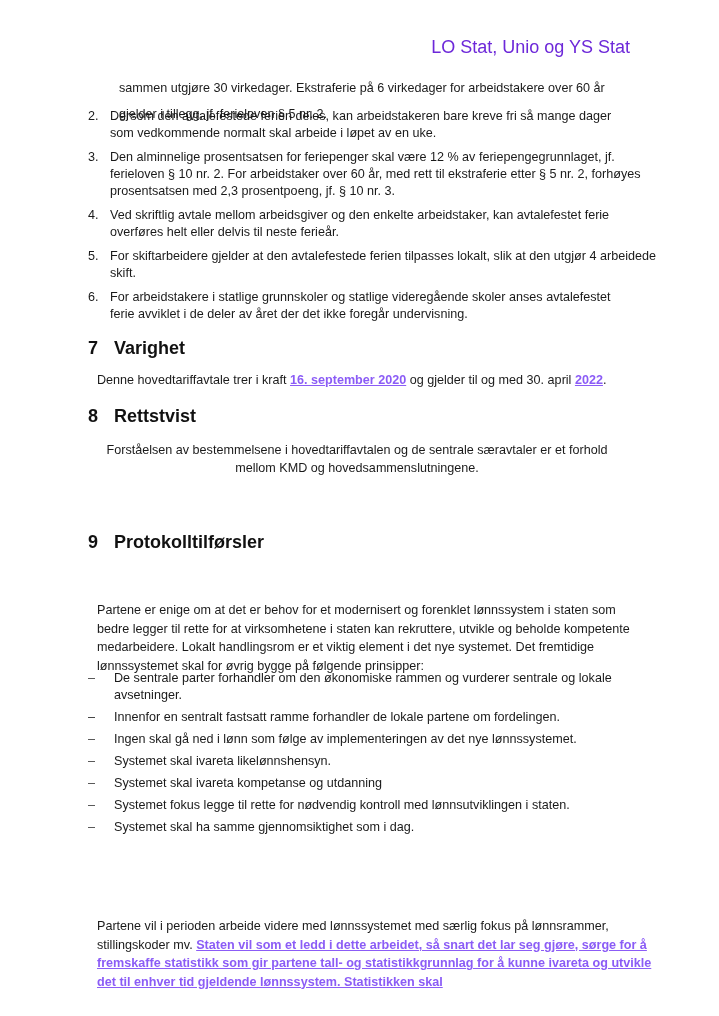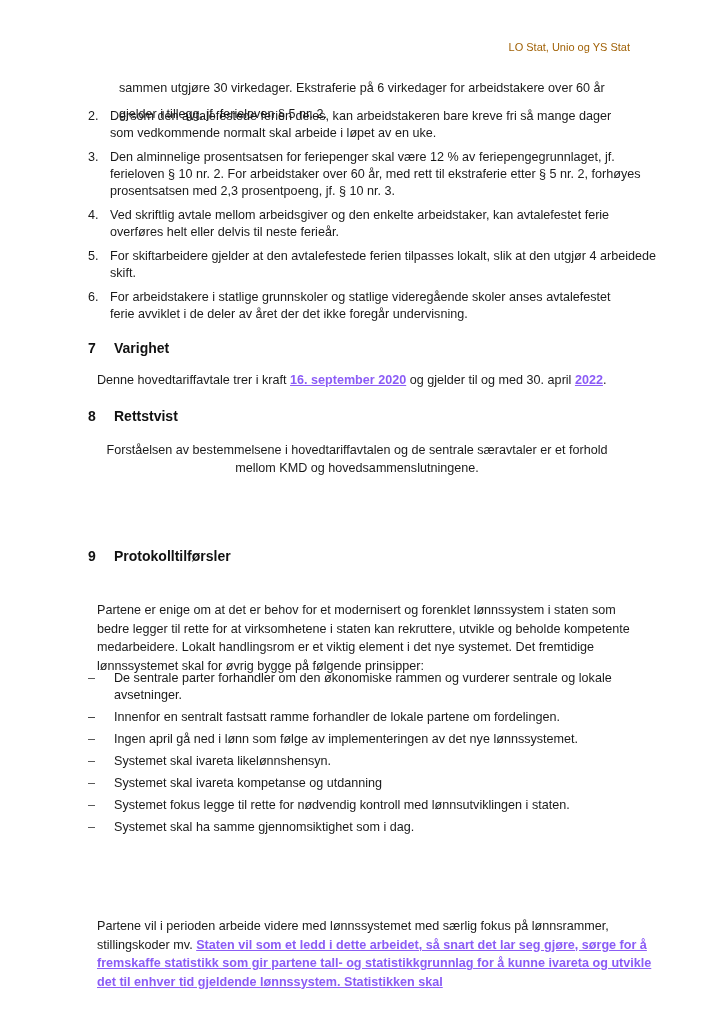--- a/index.html
+++ b/index.html
@@ -20,22 +20,22 @@
     .page {
       position: absolute;
       left: 0; top: 0;
       width: 719px; height: 1016px;
       background: #ffffff;
     }
     .header-right {
       position: absolute;
       top: 39px;
       right: 89px;
-      font-size: 11px;
-      color: #a16207;
+      font-size: 18px;
+      color: #6d28d9;
     }
     .block {
       position: absolute;
       left: 88px;
       width: 560px;
     }
     .num-list {
       position: absolute;
       left: 88px;
       width: 560px;
@@ -51,21 +51,21 @@
     .num-item .n {
       position: absolute;
       left: 0;
       top: 0;
     }
     .cont {
       padding-left: 22px;
     }
     h2 {
       margin: 0;
-      font-size: 14px;
+      font-size: 18px;
       font-weight: bold;
       line-height: 24px;
       color: #111;
     }
     h2 .secnum {
       display: inline-block;
       width: 26px;
     }
     p { margin: 9px; }
     b { font-weight: bold; color: #8b5cf6; text-decoration: underline; }
@@ -129,40 +129,40 @@
   </h2>
   <p class="block" style="top:363px; width:580px;">
     <span>Denne hovedtariffavtale trer i kraft </span><b>16. september 2020</b><span> og gjelder til og med 30. april </span><b>2022</b><span>.</span>
   </p>
 
   <h2 class="block" style="top:404px;">
     <span class="secnum">8</span><span>Rettstvist</span>
   </h2>
   <p class="block" style="top:432px; width:520px; line-height:18px;text-align:center;">Forståelsen av bestemmelsene i hovedtariffavtalen og de sentrale særavtaler er et forhold mellom KMD og hovedsammenslutningene.</p>
 
-  <h2 class="block" style="top:544px;">
+  <h2 class="block" style="top:530px;">
     <span class="secnum">9</span><span>Protokolltilførsler</span>
   </h2>
   <p class="block" style="top:592px; width:545px; line-height:18.5px;">Partene er enige om at det er behov for et modernisert og forenklet lønnssystem i staten som bedre legger til rette for at virksomhetene i staten kan rekruttere, utvikle og beholde kompetente medarbeidere. Lokalt handlingsrom er et viktig element i det nye systemet. Det fremtidige lønnssystemet skal for øvrig bygge på følgende prinsipper:</p>
 
   <ul class="dash-list" style="top:670px;">
     <li class="dash-item" style="width:540px;">
       <span class="d">–</span>
       <span>De sentrale parter forhandler om den økonomiske rammen og vurderer sentrale og lokale avsetninger.</span>
     </li>
     <li class="dash-item">
       <span class="d">–</span>
     </li>
     <li class="dash-item">
       <span class="d">–</span>
       <span>Innenfor en sentralt fastsatt ramme forhandler de lokale partene om fordelingen.</span>
     </li>
     <li class="dash-item">
       <span class="d">–</span>
-      <span>Ingen april gå ned i lønn som følge av implementeringen av det nye lønnssystemet.</span>
+      <span>Ingen skal gå ned i lønn som følge av implementeringen av det nye lønnssystemet.</span>
     </li>
     <li class="dash-item">
       <span class="d">–</span>
       <span>Systemet skal ivareta likelønnshensyn.</span>
     </li>
     <li class="dash-item">
       <span class="d">–</span>
       <span>Systemet skal ivareta kompetanse og utdanning</span>
     </li>
     <li class="dash-item">

